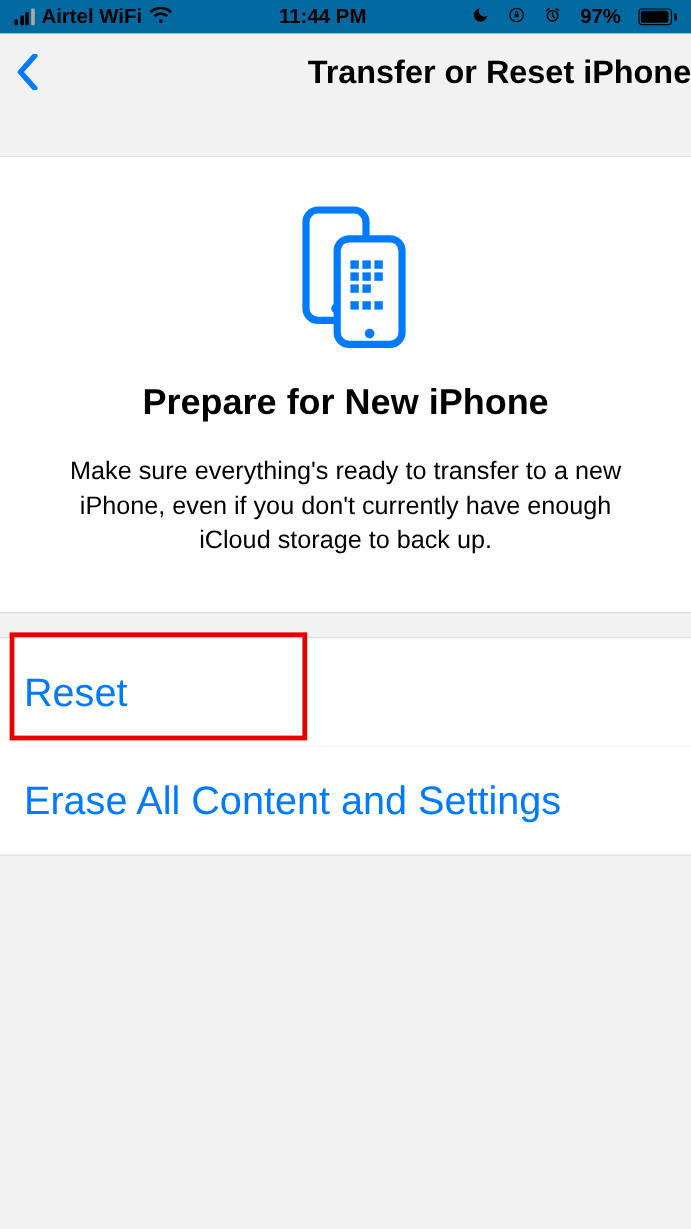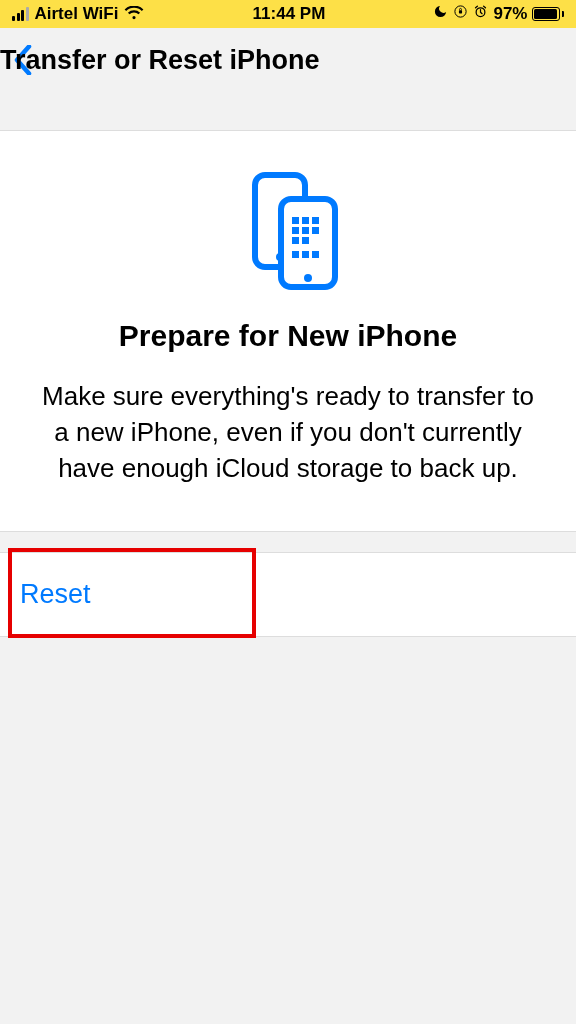--- a/index.html
+++ b/index.html
@@ -5,30 +5,30 @@
     * { margin: 0; padding: 0; box-sizing: border-box; }
     body {
       font-family: -apple-system, BlinkMacSystemFont, "Segoe UI", Helvetica, Arial, sans-serif;
       width: 576px;
       height: 1024px;
       background: #f2f2f2;
       overflow: hidden;
     }
     .status-bar {
       height: 28px;
-      background: #fde047;
+      background: #0369a1;
       display: flex;
       justify-content: space-between;
       align-items: center;
       padding: 0 12px;
       font-size: 17px;
       font-weight: 600;
     }
     .status-left { display: flex; align-items: center; gap: 6px; }
-    .status-right { display: flex; gap: 5px; }
+    .status-right { display: flex; align-items: center; gap: 15px; }
     .status-center { font-weight: 700; }
     .signal-bars { display: inline-flex; align-items: flex-end; gap: 1.5px; }
     .signal-bars span { width: 3px; background: #000; border-radius: 1px; }
     .signal-bars span:nth-child(1){height:5px;}
     .signal-bars span:nth-child(2){height:8px;}
     .signal-bars span:nth-child(3){height:11px;}
     .signal-bars span:nth-child(4){height:14px;background:#aaa;}
     .wifi-icon { font-size: 18px; }
     .battery { display: inline-flex; align-items: center; }
     .battery-body {
@@ -43,47 +43,47 @@
       padding: 14px 10px 52px 10px;
       background: #f2f2f2;
       position: relative;
     }
     .back-chevron {
       width: 26px; height: 36px;
       display:flex; align-items:center; justify-content:center;
       color: #007aff;
     }
     .nav-title {
-      position:absolute; left:0; right:0; text-align:left;
+      position:absolute; left:0; right:0; text-align:right;
       font-size: 27px; font-weight: 700; color: #000;
       pointer-events:none;
     }
     .hero-card {
       background: #fff;
       padding: 40px 34px 44px 34px;
       text-align: center;
       border-top: 0.5px solid #ddd;
       border-bottom: 0.5px solid #ddd;
     }
     .hero-icon { margin: 0 auto 28px auto; display:flex; justify-content:center; }
     .hero-title {
       font-size: 30px; font-weight: 700; color:#000; margin-bottom: 26px;
     }
     .hero-desc {
-      font-size: 26px; line-height: 1.38; color:#000;
+      font-size: 21px; line-height: 1.38; color:#000;
     }
     .get-started {
       margin-top: 56px;
       font-size: 27px; color: #007aff;
     }
     .list-section { margin-top: 20px; border-top:0.5px solid #ddd; border-bottom:0.5px solid #ddd; }
     .list-row {
       background:#fff;
       padding: 26px 20px;
-      font-size: 27px;
+      font-size: 33px;
       color:#007aff;
       text-align:left;
     }
     .sep { height:0.5px; background:#ddd; margin-left:20px; }
     .highlight-box {
       position:absolute;
       border: 4px solid #e60000;
       pointer-events:none;
     }
     .moon-icon, .lock-icon, .alarm-icon { font-size:15px; }
@@ -165,14 +165,15 @@
         <rect x="79" y="80" width="7" height="7" fill="#007aff"></rect>
     </svg>
   </div>
   <div class="hero-title">Prepare for New iPhone</div>
   <div class="hero-desc">Make sure everything's ready to transfer to a new iPhone, even if you don't currently have enough iCloud storage to back up.</div>
 </div>
 
 <div class="list-section" style="position:relative;">
   <div class="list-row">Reset</div>
   <div class="sep"></div>
+  <div class="list-row">Erase All Content and Settings</div>
   <div class="highlight-box" style="left:8px; top:-5px; width:248px; height:90px;"></div>
 </div>
 
 </body></html>

